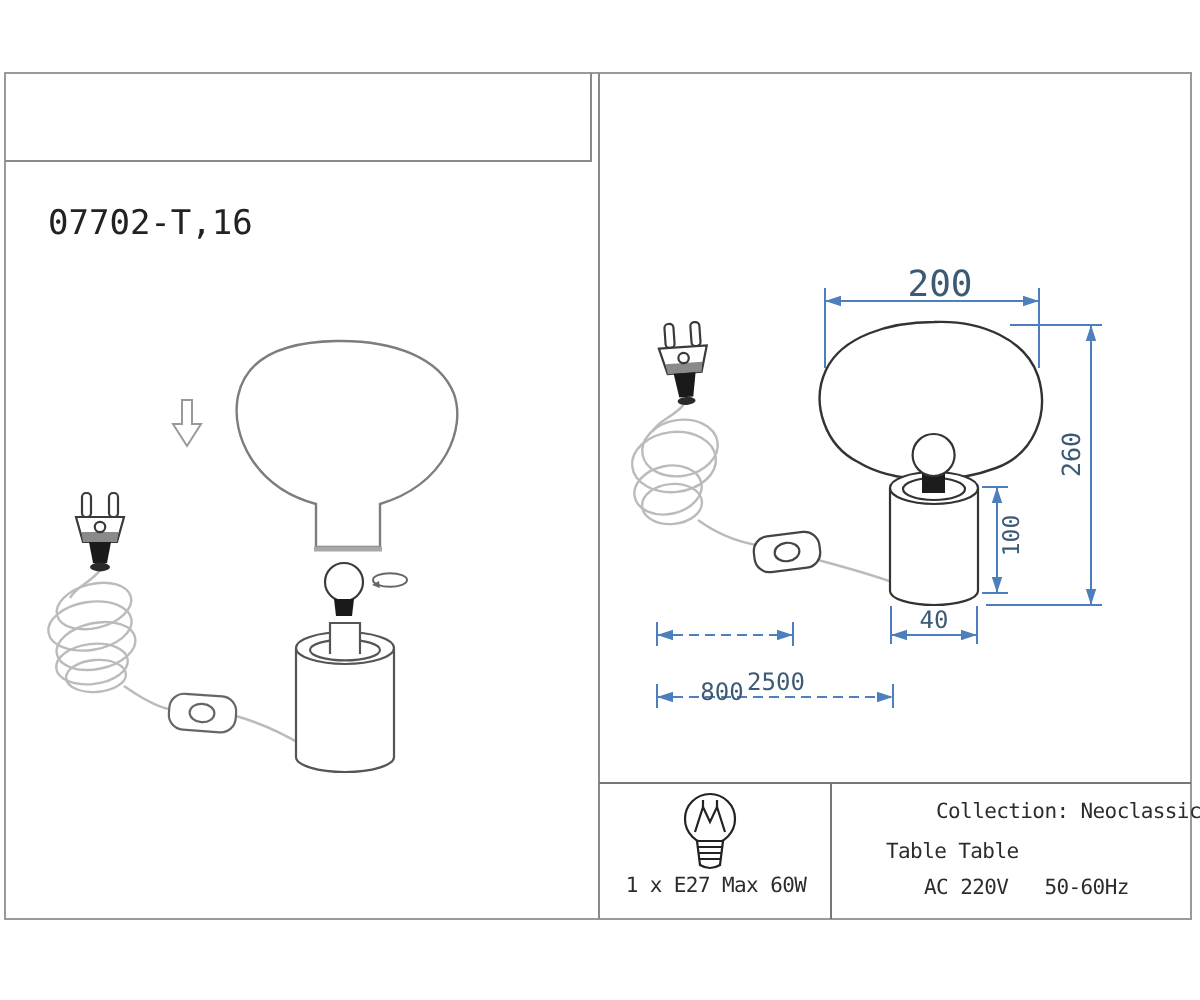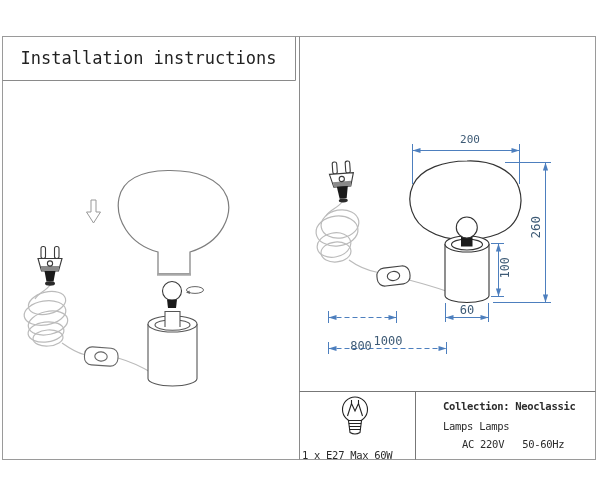--- a/index.html
+++ b/index.html
@@ -157,27 +157,27 @@
 
     <g stroke="#222" fill="none" stroke-width="1.1">
       <circle cx="355" cy="409.5" r="12.5" fill="#fff"></circle>
       <path d="M347.5 416 L351.5 403.5 L355 411 L358.5 403.5 L362.5 416"></path>
       <path d="M351.5 403.5 V400 M358.5 403.5 V400"></path>
       <path d="M348.5 420.5 H361.5 L360 432.5 Q355 435.5 350 432.5 Z" fill="#fff"></path>
       <path d="M348.8 423.5 H361.2 M349.1 426.5 H360.9 M349.4 429.5 H360.6"></path>
     </g>
   </svg>
 
-  <div class="t title">Installation instructions</div>
+  <div class="t model">07702-T,16</div>
 
-  <div class="dimlabel" style="left:450px;top:134px;width:40px;font-size:11px;">200</div>
+  <div class="dimlabel" style="left:450px;top:134px;width:40px;font-size:18px;">200</div>
   <div class="dimlabel rot" style="left:518px;top:221px;width:36px;font-size:12.5px;">260</div>
   <div class="dimlabel rot" style="left:488px;top:262px;width:36px;font-size:11.5px;">100</div>
-  <div class="dimlabel" style="left:451px;top:304px;width:32px;">60</div>
+  <div class="dimlabel" style="left:451px;top:304px;width:32px;">40</div>
   <div class="dimlabel" style="left:340px;top:304px;width:42px;margin-top:36px;">800</div>
-  <div class="dimlabel" style="left:362px;top:335px;width:52px;">1000</div>
+  <div class="dimlabel" style="left:362px;top:335px;width:52px;">2500</div>
 
-  <div class="speck" style="left:302px;top:438px;width:112px;margin-top:12px;">1 x E27 Max 60W</div>
-  <div class="speck" style="left:443px;top:401px;font-weight:bold;">Collection: Neoclassic</div>
-  <div class="speck" style="left:443px;top:421px;">Lamps Lamps</div>
+  <div class="speck" style="left:302px;top:438px;width:112px;text-align:center;">1 x E27 Max 60W</div>
+  <div class="speck" style="left:468px;top:401px;">Collection: Neoclassic</div>
+  <div class="speck" style="left:443px;top:421px;">Table Table</div>
   <div class="speck" style="left:462px;top:439px;">AC 220V   50-60Hz</div>
 
 </div>
 
 </body></html>

